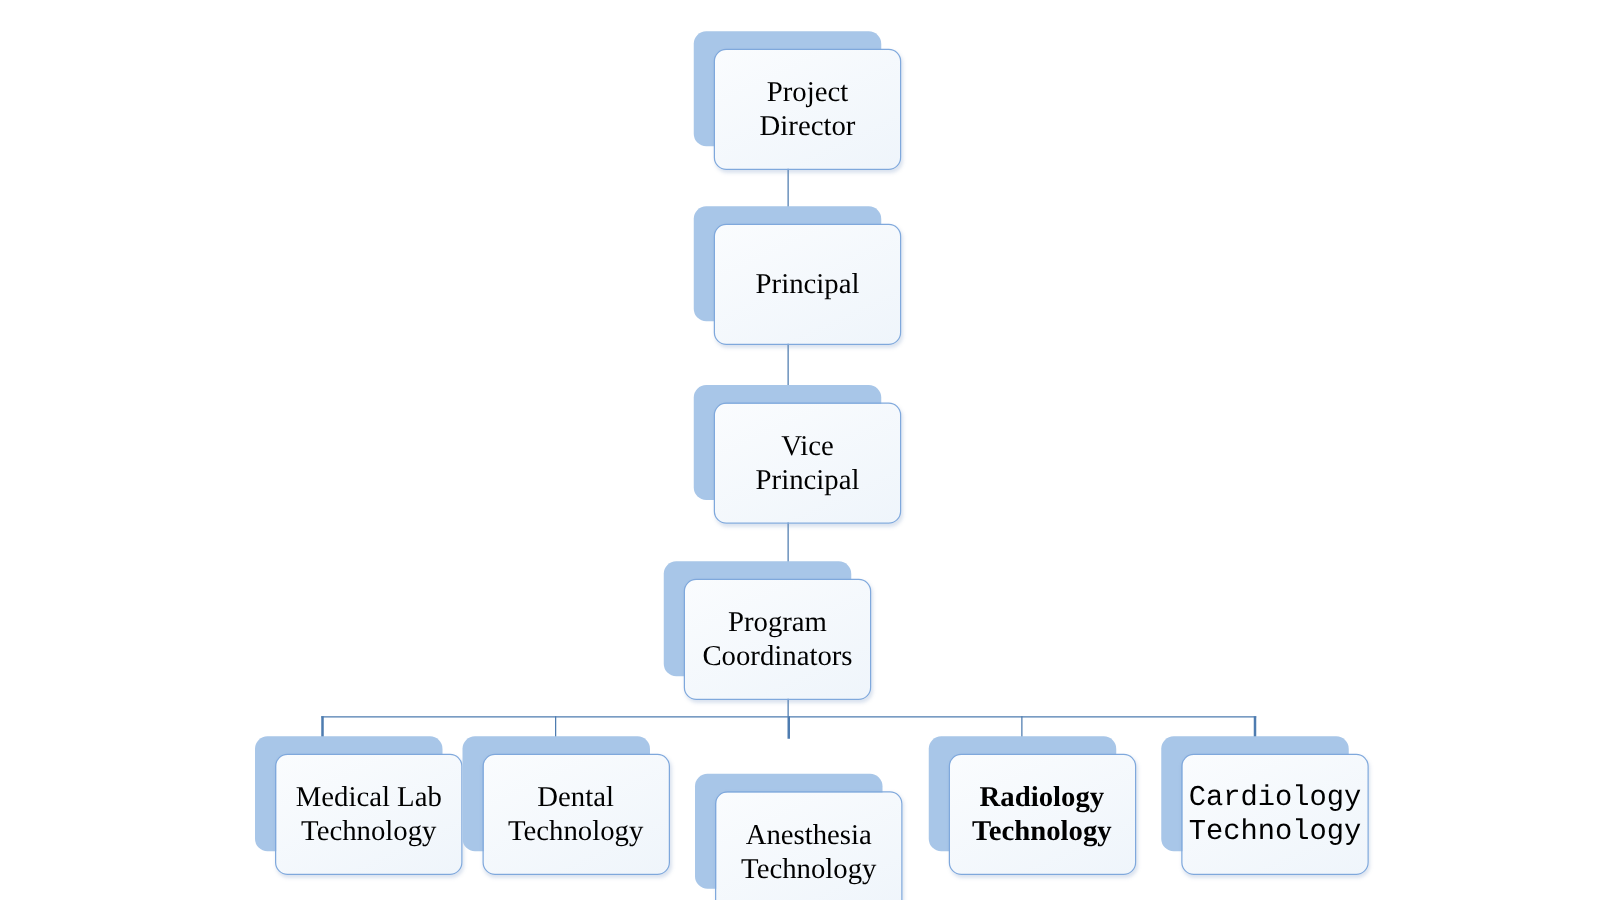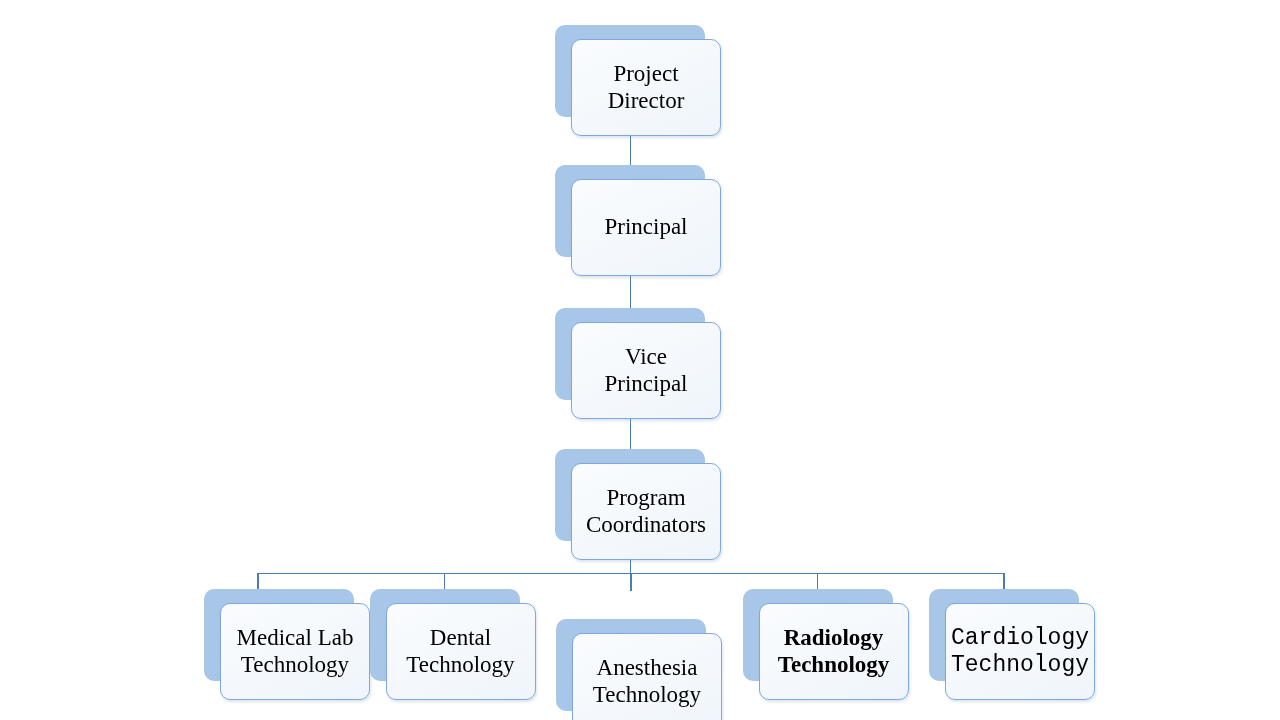--- a/index.html
+++ b/index.html
@@ -80,21 +80,21 @@
   </div>
 
   <div class="node" style="left:555px; top:308px;padding-left:16px;">
     <div class="node-back"></div>
     <div class="node-front">
       <span class="node-label">Vice
 Principal</span>
     </div>
   </div>
 
-  <div class="node" style="left:555px; top:449px;">
+  <div class="node" style="left:531px; top:449px;">
     <div class="node-back"></div>
     <div class="node-front">
       <span class="node-label">Program
 Coordinators</span>
     </div>
   </div>
 
   <div class="node" style="left:183px; top:589px;margin-left:21px;">
     <div class="node-back"></div>
     <div class="node-front">

